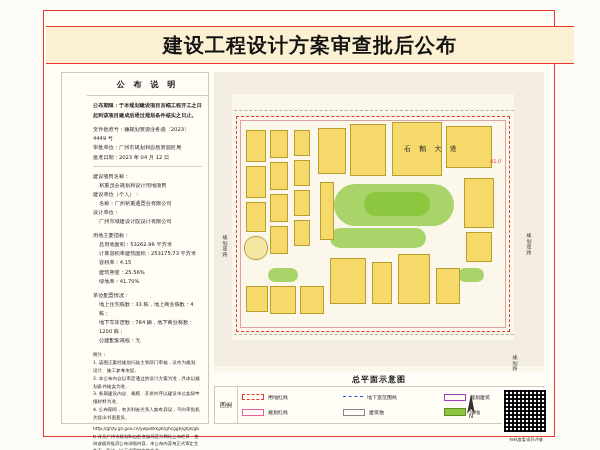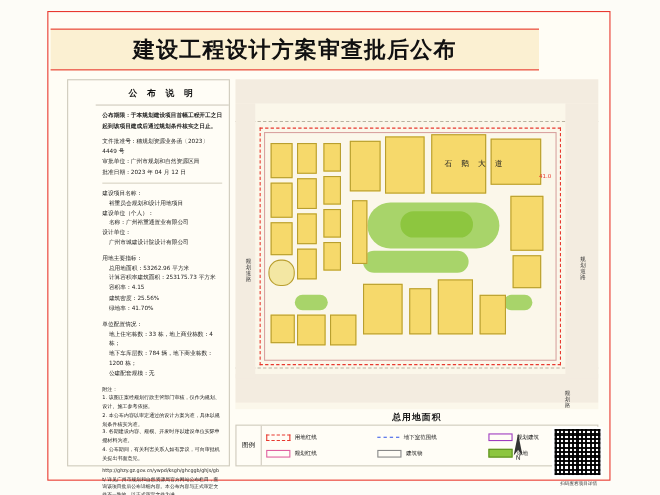--- a/index.html
+++ b/index.html
@@ -15,21 +15,21 @@
   }
   
   .outer-border{
     position:absolute;left:43px;top:10px;width:512px;height:427px;
     border:1.5px solid #e8392f;
     box-sizing:border-box;
     background:#fffdf5;
   }
   
   .title-banner{
-    position:absolute;left:46px;top:26px;width:444px;height:36px;
+    position:absolute;left:46px;top:26px;width:528px;height:36px;
     background:#fbf0d2;
     border-top:1px solid #e8392f;border-bottom:1px solid #e8392f;
     display:flex;align-items:center;justify-content:center;
   }
   .title-banner .t{
     font-family:"DejaVu Serif","Liberation Serif",serif;
     font-weight:bold;font-size:20px;color:#111;letter-spacing:1px;
   }
   
   .left-panel{
@@ -230,21 +230,21 @@
 
     <div class="map-label big" style="left:190px;top:24px;">石 鹅 大 道</div>
     <div class="map-label vert" style="left:8px;top:110px;">规 划 道 路</div>
     <div class="map-label vert" style="left:312px;top:108px;">规 划 道 路</div>
     <div class="map-label" style="left:30px;top:278px;letter-spacing:3px;">规 划 道 路</div>
     <div class="map-label vert" style="left:298px;top:230px;">规 划 路</div>
     <div class="map-label" style="left:276px;top:38px;color:#e8392f;">41.0</div>
     <div class="map-label" style="left:276px;top:252px;color:#e8392f;">47.0</div>
   </div>
 
-  <div class="legend-title">总用地面积</div>
+  <div class="legend-title">总平面示意图</div>
 
   <div class="legend-box">
     <div class="legend-left">
       <span>图例</span>
     </div>
     <div class="legend-cols">
       <div class="legend-col">
         <div class="legend-item">
           <span class="sw sw-red"></span>
           <span>用地红线</span>

